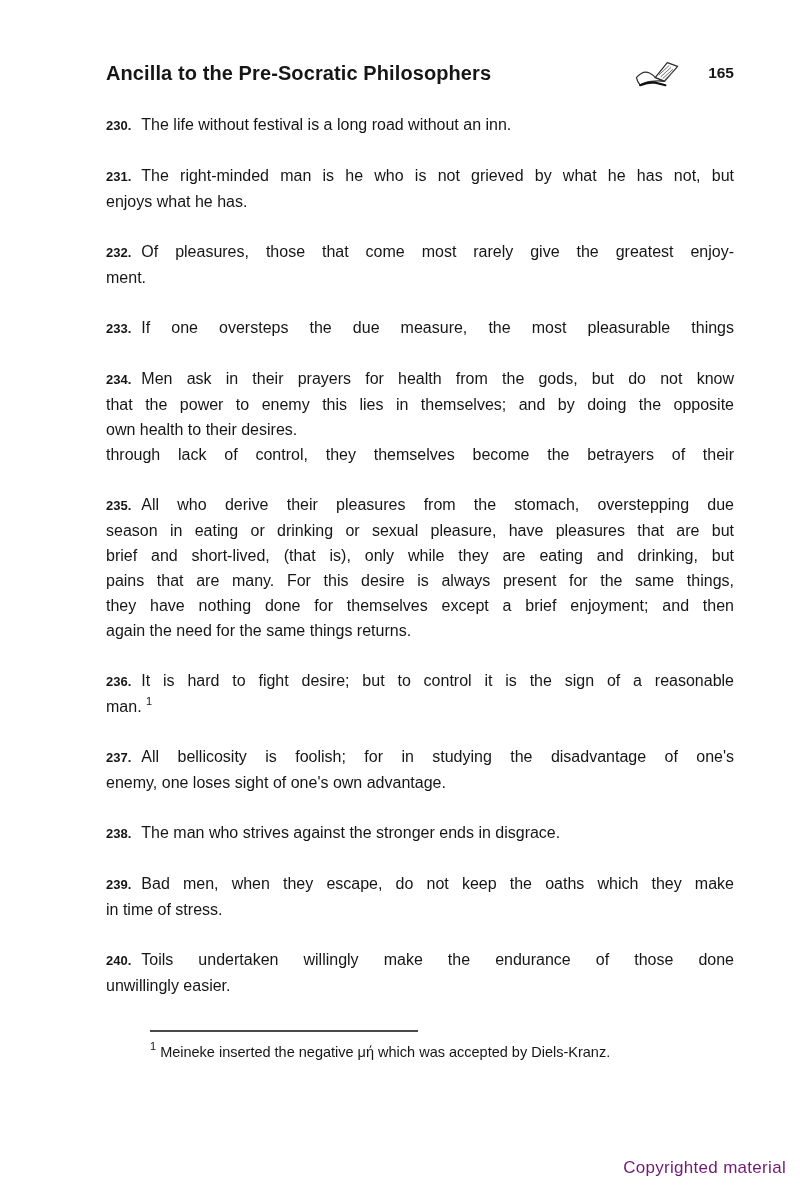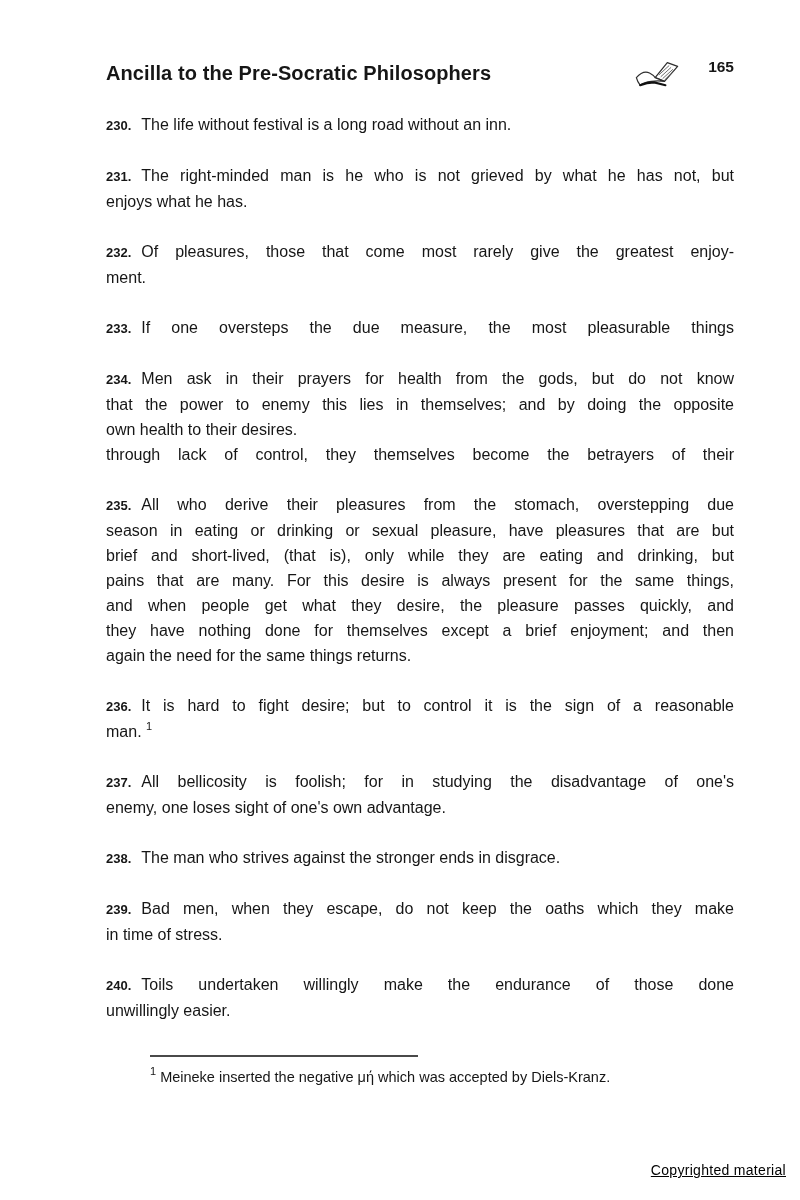--- a/index.html
+++ b/index.html
@@ -24,20 +24,21 @@
     margin-bottom:26px;
     height:26px;
   }
   .header-title{
     font-weight:bold;
     font-size:20px;
     letter-spacing:.1px;
   }
   .header-right{
     display:flex;
+    align-items:center;
     gap:27px;
   }
   .book-icon{ display:block; }
   .page-number{
     font-weight:bold;
     font-size:15.5px;
   }
   
   .body-text{ font-size:16px; line-height:25px; }
   .para{ margin:0 0 25px 0; }
@@ -75,24 +76,23 @@
   .footnote-line{
     font-size:14.5px;
     line-height:22px;
   }
   .footnote-line sup{ margin-right:4px; }
   
   .watermark{
     position:absolute;
     right:14px;
     bottom:22px;
-    font-size:14px;
-    color:#000000;
+    font-size:17px;
+    color:#701a75;
     letter-spacing:.3px;
-    text-decoration:underline;
   }
 </style>
 </head>
 <body>
 
 <div class="page">
 
   <div class="running-header">
     <span class="header-title">Ancilla to the Pre-Socratic Philosophers</span>
     <span class="header-right">
@@ -132,21 +132,20 @@
         <div class="line"><span class="num">234.</span><span class="numgap"></span><span>Men ask in their prayers for health from the gods, but do not know</span></div>
         <div class="line"><span>that the power to enemy this lies in themselves; and by doing the opposite</span></div>
         <div class="line last"><span>own health to their desires.</span></div>
         <div class="line"><span>through lack of control, they themselves become the betrayers of their</span></div>
       </div>
       <div class="para">
         <div class="line"><span class="num">235.</span><span class="numgap"></span><span>All who derive their pleasures from the stomach, overstepping due</span></div>
         <div class="line"><span>season in eating or drinking or sexual pleasure, have pleasures that are but</span></div>
         <div class="line"><span>brief and short-lived, (that is), only while they are eating and drinking, but</span></div>
         <div class="line"><span>pains that are many. For this desire is always present for the same things,</span></div>
-        <div class="line"><span>and when people get what they desire, the pleasure passes quickly, and</span></div>
         <div class="line"><span>they have nothing done for themselves except a brief enjoyment; and then</span></div>
         <div class="line last"><span>again the need for the same things returns.</span></div>
       </div>
       <div class="para">
         <div class="line"><span class="num">236.</span><span class="numgap"></span><span>It is hard to fight desire; but to control it is the sign of a reasonable</span></div>
         <div class="line last"><span>man. </span><sup>1</sup></div>
       </div>
       <div class="para">
         <div class="line"><span class="num">237.</span><span class="numgap"></span><span>All bellicosity is foolish; for in studying the disadvantage of one's</span></div>
         <div class="line last"><span>enemy, one loses sight of one's own advantage.</span></div>

